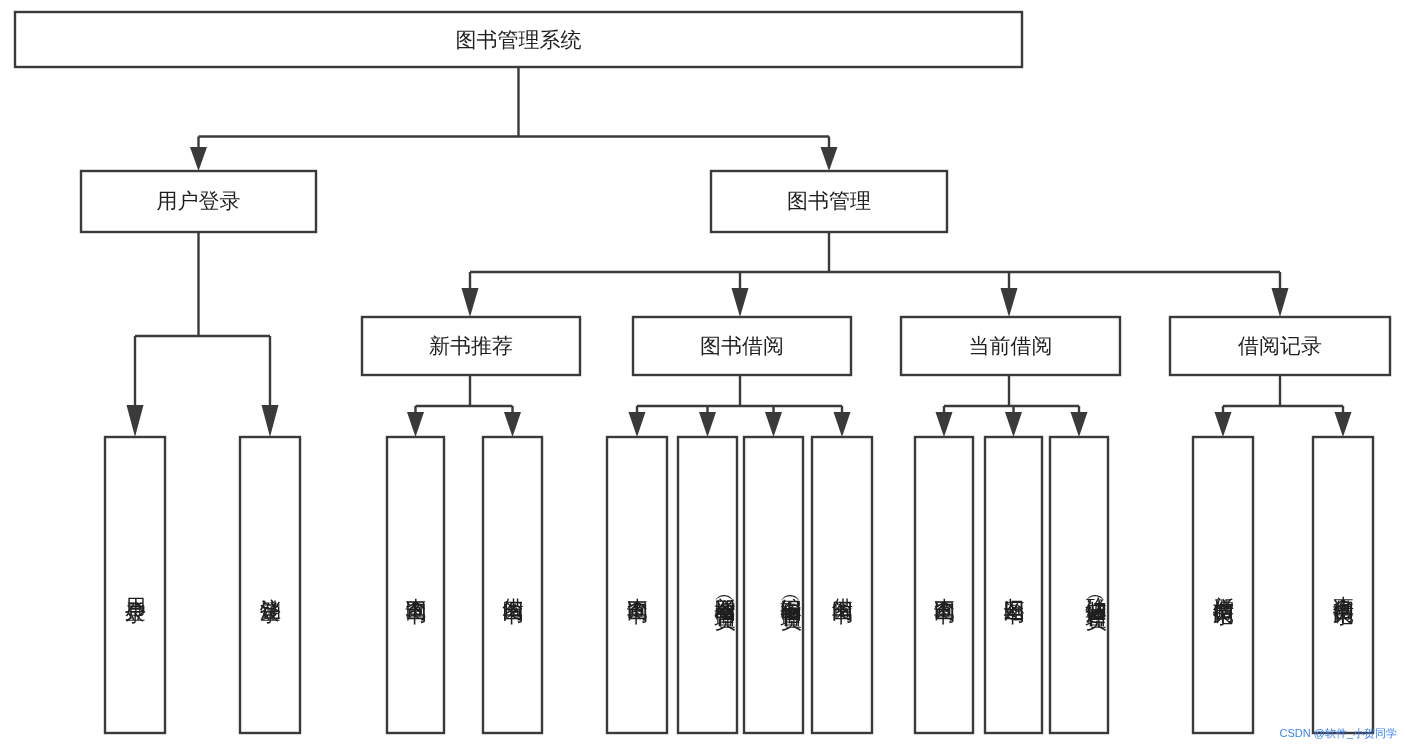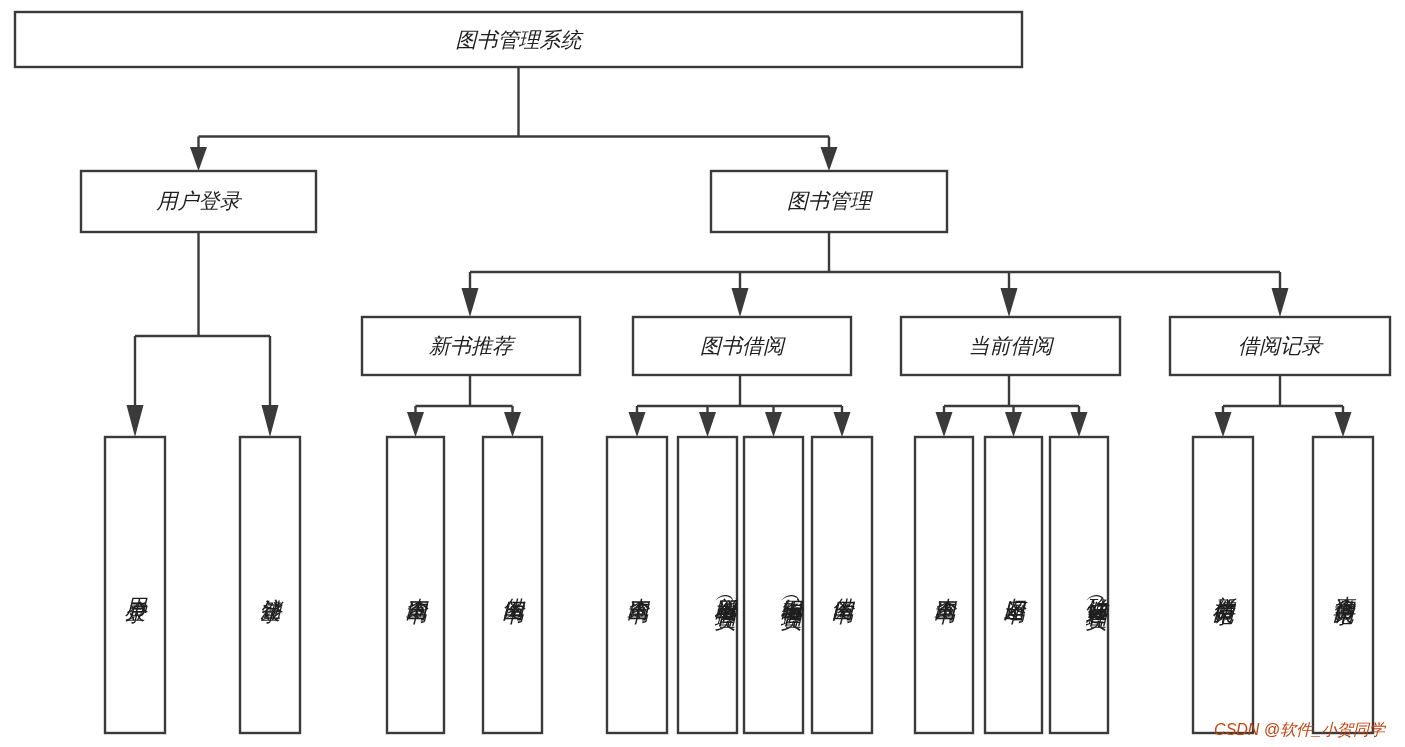--- a/index.html
+++ b/index.html
@@ -11,21 +11,20 @@
     width: 1405px;
     height: 747px;
     font-family: "Liberation Sans", "DejaVu Sans", sans-serif;
     overflow: hidden;
   }
   #diagram-root {
     position: relative;
     width: 1405px;
     height: 747px;
     background: #ffffff;
-    font-style: italic;
   }
   svg#flow {
     position: absolute;
     top: 0;
     left: 0;
     width: 1405px;
     height: 747px;
   }
   .node-rect {
     fill: #ffffff;
@@ -59,25 +58,25 @@
     color: #1f1f1f;
     letter-spacing: 2px;
     display: flex;
     align-items: center;
     justify-content: center;
     white-space: nowrap;
     pointer-events: none;
   }
   .watermark {
     position: absolute;
-    right: 20px;
+    right: 8px;
     bottom: 6px;
     font-family: "Liberation Sans", "DejaVu Sans", sans-serif;
-    font-size: 16px;
-    color: #c2410c;
+    font-size: 11px;
+    color: #3b82f6;
     white-space: nowrap;
   }
 </style>
 </head>
 <body>
 
 <div id="diagram-root">
 
   <svg id="flow" viewBox="0 0 1405 747">
 

